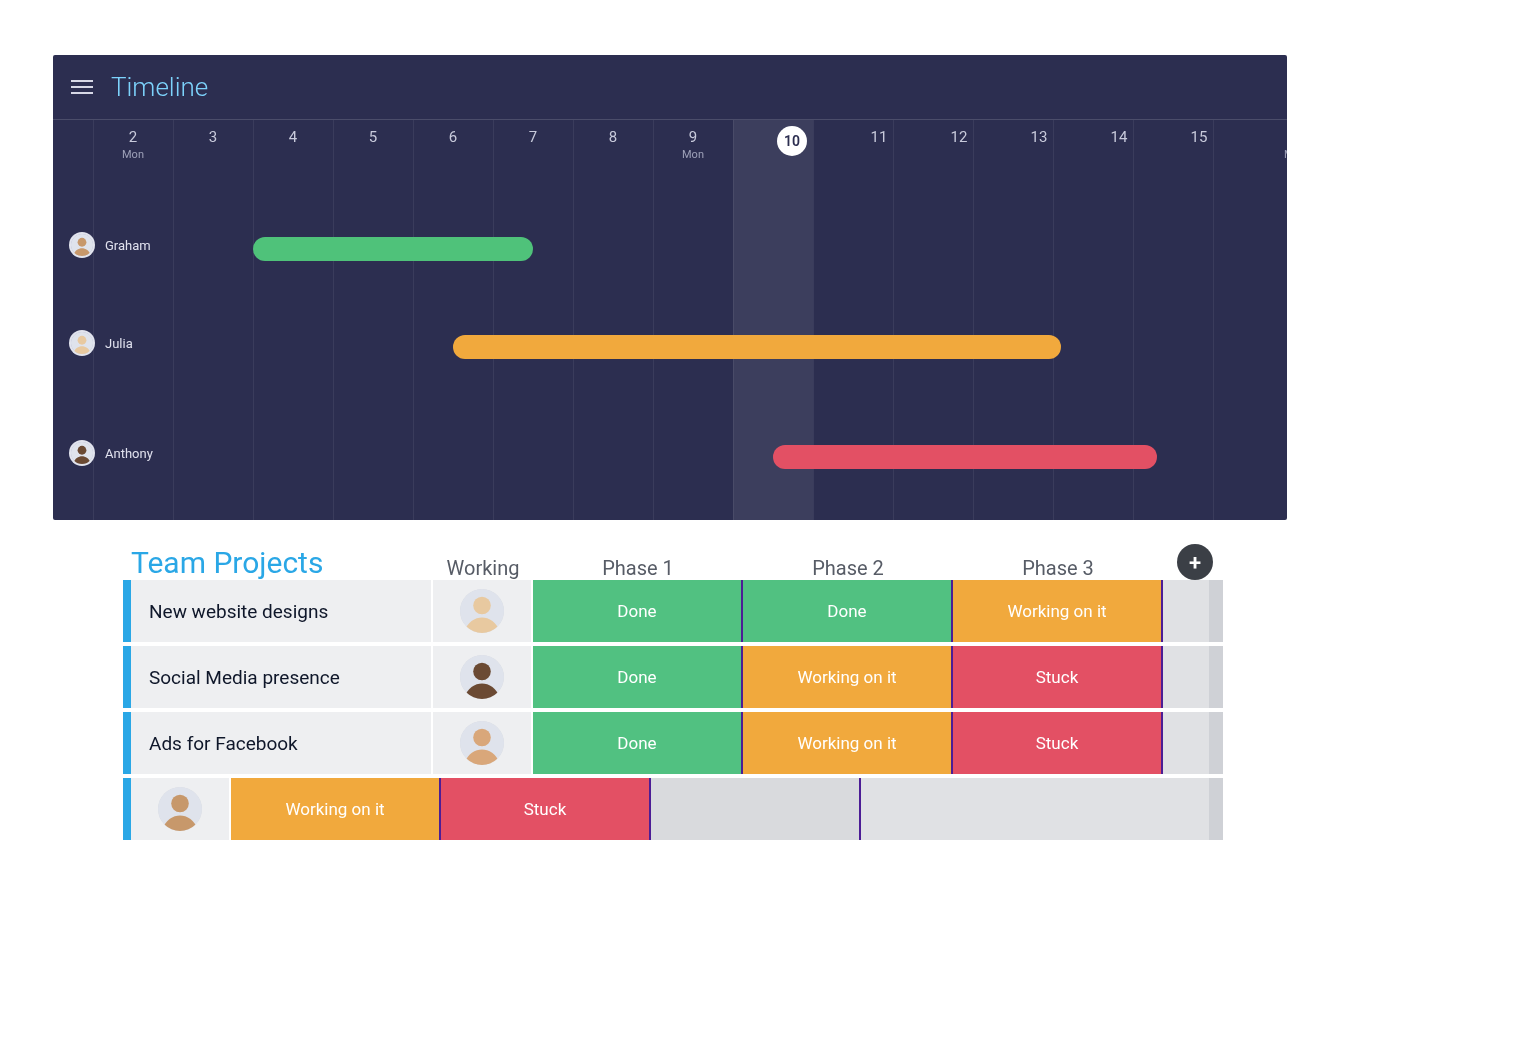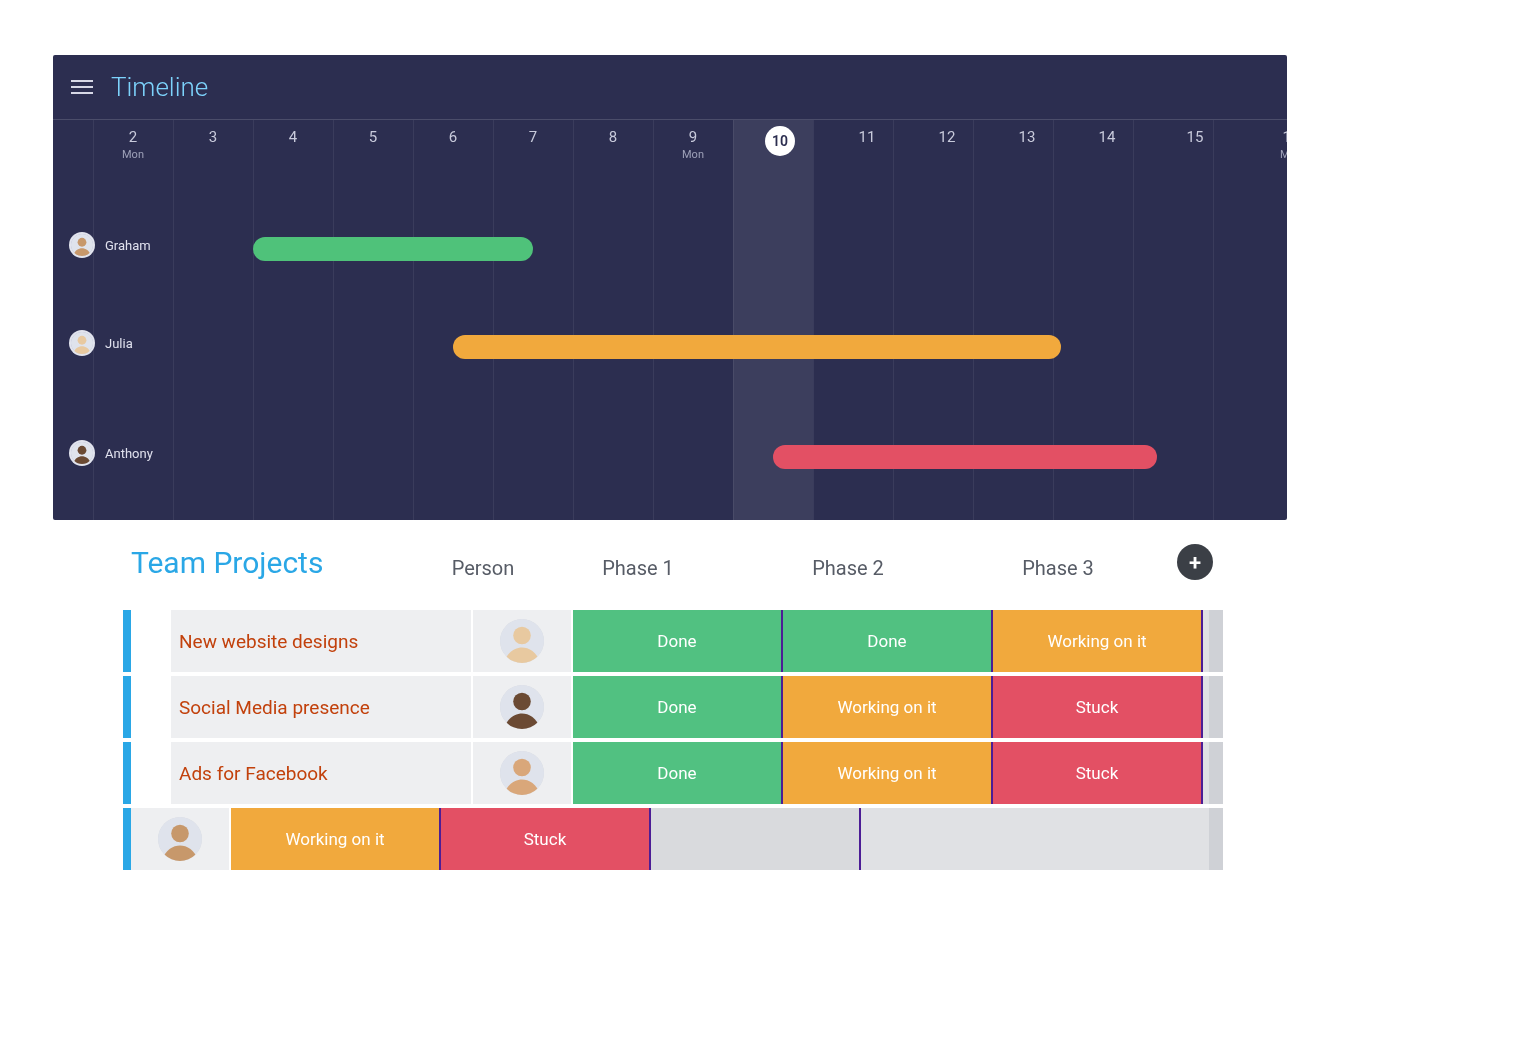--- a/index.html
+++ b/index.html
@@ -107,21 +107,21 @@
   .bar {
     position:absolute; height:24px; border-radius:12px; top:5px;
   }
 
   
   .projects {
     margin: 24px 0 0 70px;
     width: 1100px;
   }
   .projects-head {
-    display:flex; align-items:flex-end; padding-bottom:30px;
+    display:flex; align-items:flex-end; padding-bottom:0;
   }
   .projects-title {
     color:#2aa7e6;
     font-size:30px;
     font-weight:400;
     flex: 0 0 310px;
     padding-left:8px;
   }
   .col-head {
     text-align:center;
@@ -142,26 +142,25 @@
   .proj-row {
     display:flex; align-items:stretch;
     height:62px; margin-bottom:4px;
   }
   .row-accent {
     flex:0 0 8px; background:#2aa7e6;
   }
   .task-name {
     flex:0 0 302px;
     background:#eeeff1;
-    color:#c2410c;
+    color:#0f172a;
     font-size:19px;
     display:flex; align-items:center;
-    padding-left:8px;
+    padding-left:18px;
     border-right:2px solid #ffffff;
-    margin-left:40px;
   }
   .person-cell {
     flex:0 0 100px;
     background:#eeeff1;
     display:flex; align-items:center; justify-content:center;
     border-right:2px solid #ffffff;
   }
   .person-cell .avatar-lg {
     width:44px; height:44px; border-radius:50%;
     background:#d8dbe2;
@@ -237,34 +236,34 @@
           <div class="date-cell" style="width: 80px; margin-left: 0px;">
             <div class="daynum">7</div>
           </div>
           <div class="date-cell" style="width: 80px; margin-left: 0px;">
             <div class="daynum">8</div>
           </div>
           <div class="date-cell" style="width: 80px; margin-left: 0px;">
             <div class="daynum">9</div>
             <div class="dow">Mon</div>
           </div>
-          <div class="date-cell" style="width: 94px; margin-left: 0px;"><div class="today-marker">10</div></div>
+          <div class="date-cell" style="width: 94px; margin-left: 12px;"><div class="today-marker">10</div></div>
           <div class="date-cell" style="width: 80px; margin-left: 0px;">
             <div class="daynum">11</div>
           </div>
           <div class="date-cell" style="width: 80px; margin-left: 0px;">
             <div class="daynum">12</div>
           </div>
           <div class="date-cell" style="width: 80px; margin-left: 0px;">
             <div class="daynum">13</div>
           </div>
           <div class="date-cell" style="width: 80px; margin-left: 0px;">
             <div class="daynum">14</div>
           </div>
-          <div class="date-cell" style="width: 80px; margin-left: 8px;">
+          <div class="date-cell" style="width: 80px; margin-left: 0px;">
             <div class="daynum">15</div>
           </div>
           <div class="date-cell" style="width: 80px; margin-left: 16px; text-align: center;">
             <div class="daynum">16</div>
             <div class="dow">Mon</div>
           </div>
         </div>
       <div class="tl-rows" id="tl-rows">
           <div class="tl-row" style="top: 52px;">
             <div class="person">
@@ -305,21 +304,21 @@
             </div>
             <div class="bar" style="background: rgb(227, 80, 100); left: 720px; width: 384px;"></div>
           </div>
         </div>
     </div>
   </div>
 
   <div class="projects">
     <div class="projects-head">
       <div class="projects-title">Team Projects</div>
-      <div class="col-head ch-person">Person</div>
+      <div class="col-head ch-person">Working</div>
       <div class="col-head ch-phase">Phase 1</div>
       <div class="col-head ch-phase">Phase 2</div>
       <div class="col-head ch-phase">Phase 3</div>
       <div class="add-btn">
         <span>+</span>
       </div>
     </div>
     <div id="proj-rows">
         <div class="proj-row">
           <div class="row-accent"></div>

